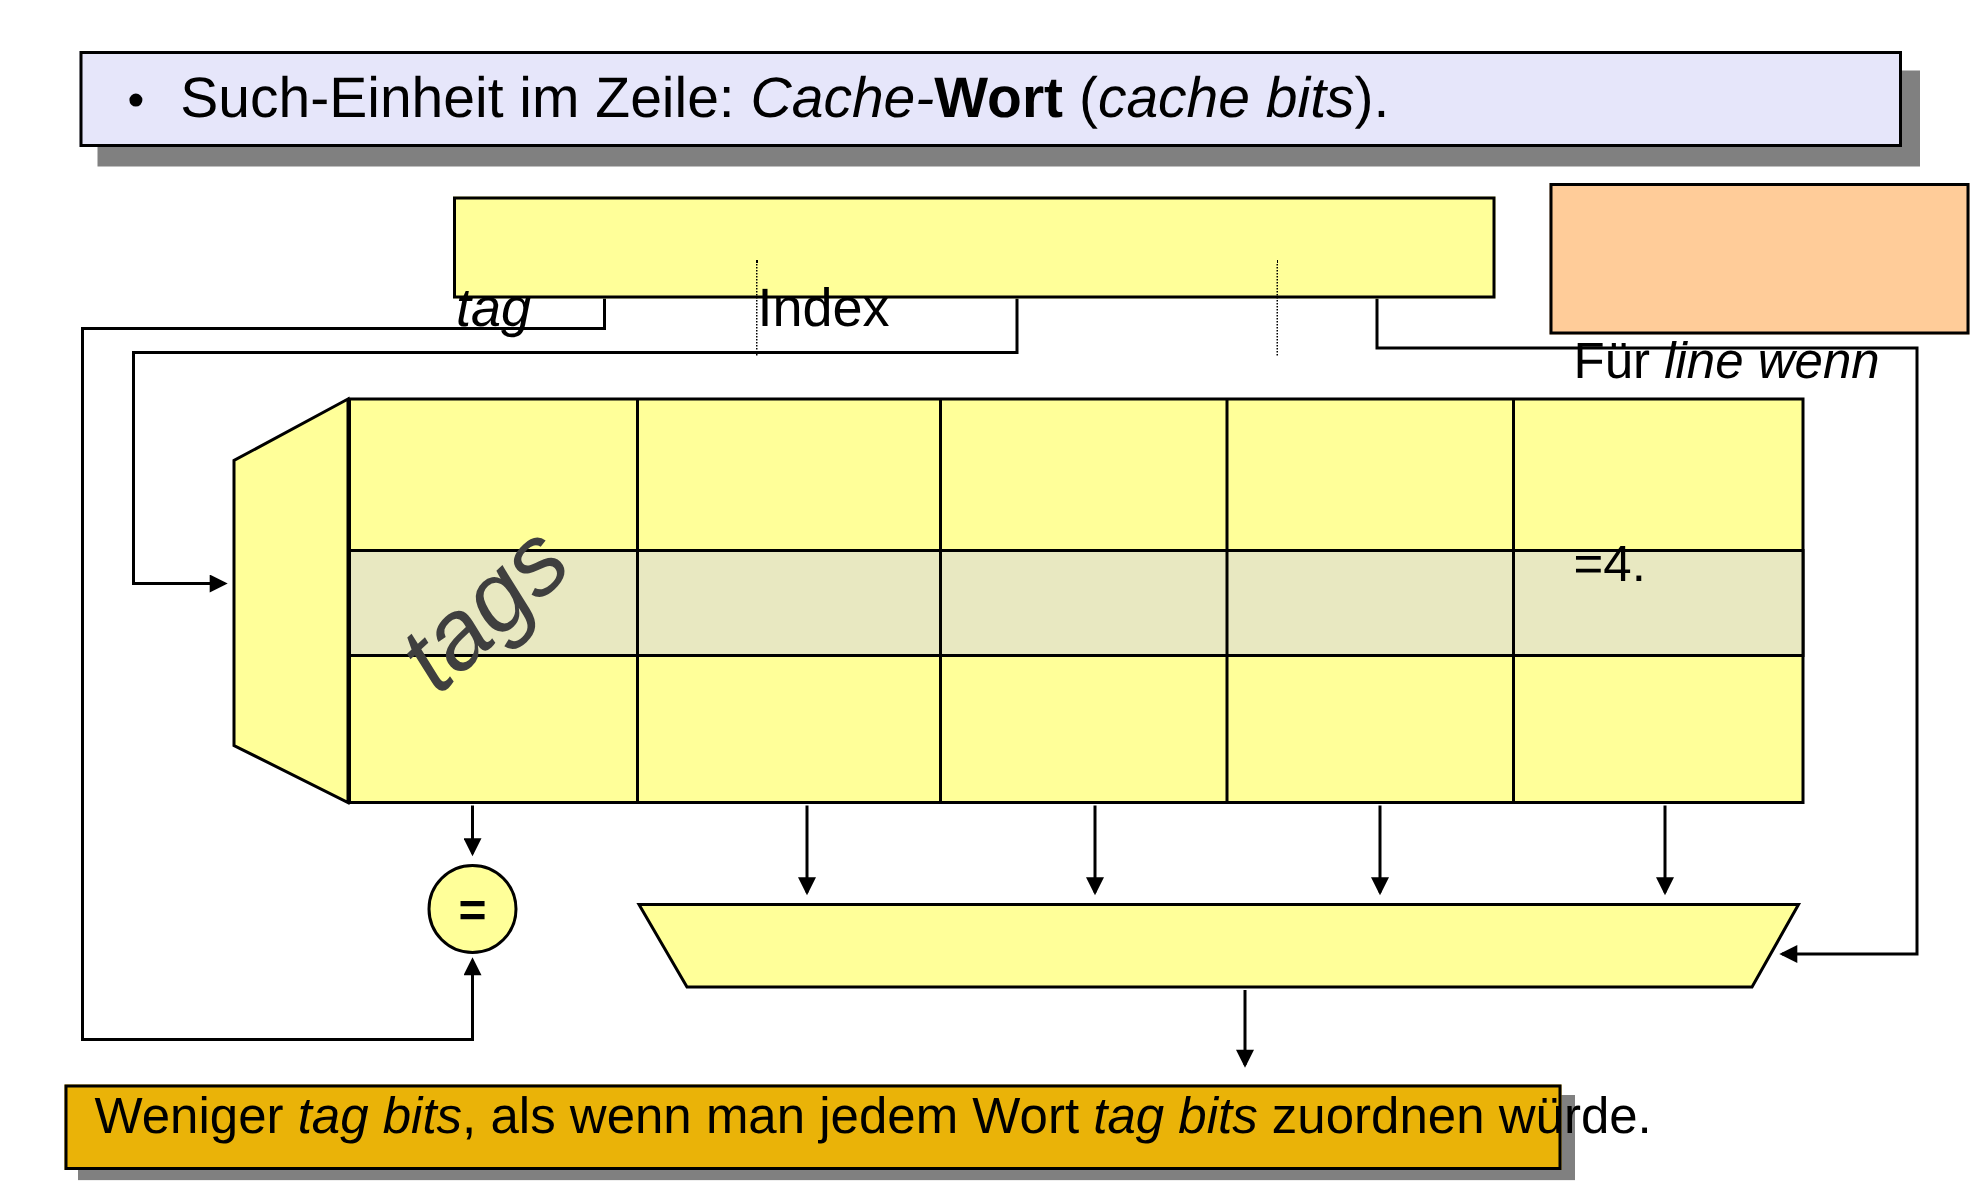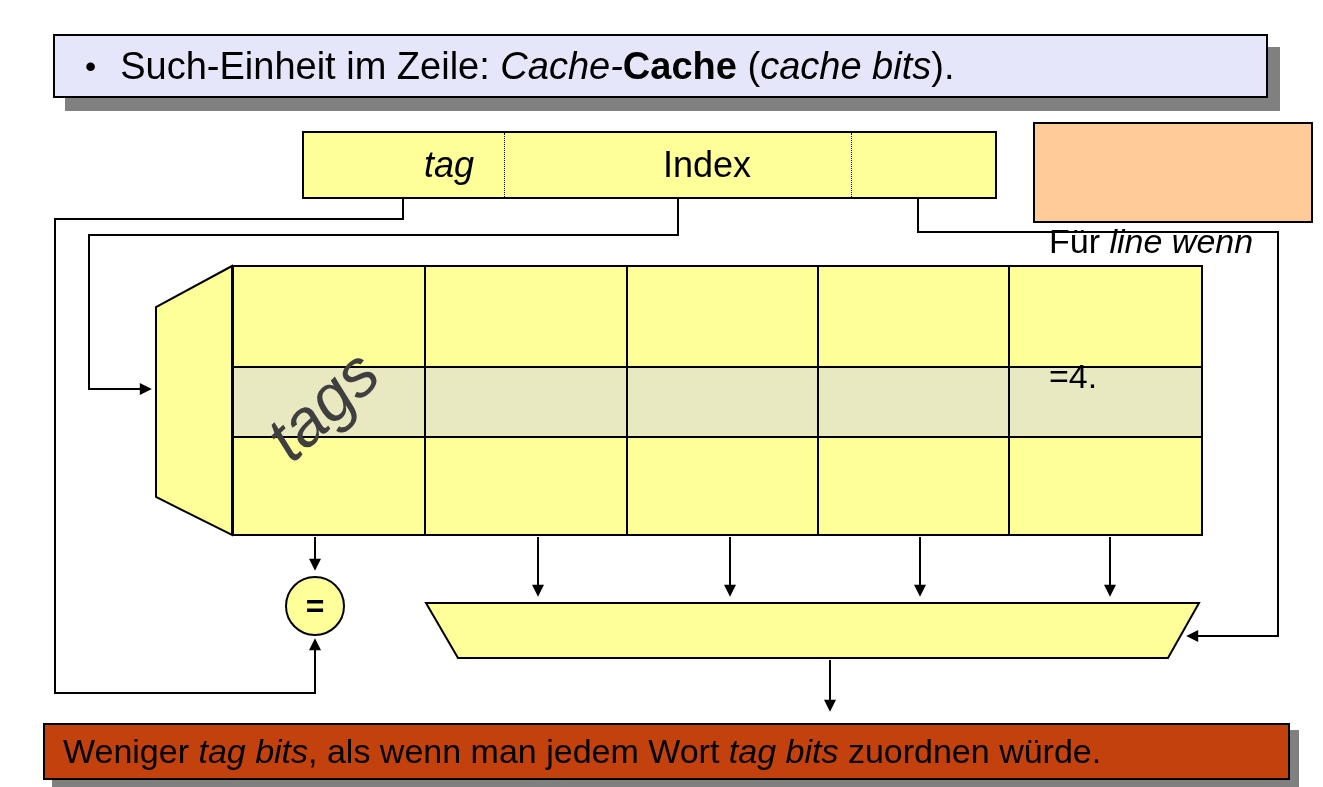--- a/index.html
+++ b/index.html
@@ -28,21 +28,21 @@
     background:#ffcc99;border:2px solid #000;
     display:flex;align-items:center;padding-left:16px;font-size:34px;
   }
 
   
   .addr-bar{
     left:302px;top:131px;width:695px;height:68px;
     background:#ffff99;border:2px solid #000;
     display:flex;font-size:36px;
   }
-  .addr-cell{display:flex;align-items:center;justify-content:flex-end;box-sizing:border-box;height:100%;}
+  .addr-cell{display:flex;align-items:center;justify-content:flex-start;box-sizing:border-box;height:100%;margin-top:40px;}
   .addr-cell.c1{width:200px;padding-right:30px;font-style:italic;}
   .addr-cell.c2{width:347px;border-left:1px dotted #000;padding-right:100px;}
   .addr-cell.c3{width:144px;border-left:1px dotted #000;}
 
   
   .linesize-box{
     left:1033px;top:122px;width:280px;height:101px;
     background:#ffcc99;border:2px solid #000;
     padding:5px 0 0 14px;font-size:34px;line-height:45px;white-space:pre;
   }
@@ -59,24 +59,24 @@
     display:flex;align-items:center;justify-content:center;font-size:32px;
   }
   .eq-label{
     left:286px;top:577px;width:58px;height:58px;
     display:flex;align-items:center;justify-content:center;
     font-size:32px;font-weight:bold;
   }
 
   
   .footer-box{
-    left:43px;top:723px;width:1247px;height:57px;
-    background:#c2410c;border:2px solid #000;
+    left:43px;top:723px;width:998px;height:57px;
+    background:#eab308;border:2px solid #000;
     box-shadow:9px 7px 0 #808080;
-    display:flex;align-items:center;padding-left:18px;
+    display:flex;align-items:flex-start;padding-left:18px;
     font-size:34px;white-space:pre;
   }
 
   svg.diagram{position:absolute;left:0;top:0;width:1323px;height:787px;}
 </style>
 </head>
 <body>
 
 <div class="slide">
 
@@ -111,21 +111,21 @@
     <line x1="538" y1="537" x2="538" y2="595" stroke="#000" stroke-width="2" marker-end="url(#arr)"></line>
     <line x1="730" y1="537" x2="730" y2="595" stroke="#000" stroke-width="2" marker-end="url(#arr)"></line>
     <line x1="920" y1="537" x2="920" y2="595" stroke="#000" stroke-width="2" marker-end="url(#arr)"></line>
     <line x1="1110" y1="537" x2="1110" y2="595" stroke="#000" stroke-width="2" marker-end="url(#arr)"></line>
 
     <line x1="830" y1="660" x2="830" y2="710" stroke="#000" stroke-width="2" marker-end="url(#arr)"></line>
   </svg>
 
   <div class="abs title-box">
     <span class="bullet">•</span>
-    <span><span>Such-Einheit im Zeile: </span><span class="bi">Cache-</span><span class="b">Cache</span><span> (</span><span class="bi">cache bits</span><span>).</span></span>
+    <span><span>Such-Einheit im Zeile: </span><span class="bi">Cache-</span><span class="b">Wort</span><span> (</span><span class="bi">cache bits</span><span>).</span></span>
   </div>
 
 
   <div class="abs addr-bar">
     <div class="addr-cell c1">
       <span>tag</span>
     </div>
     <div class="addr-cell c2">
       <span>Index</span>
     </div>

